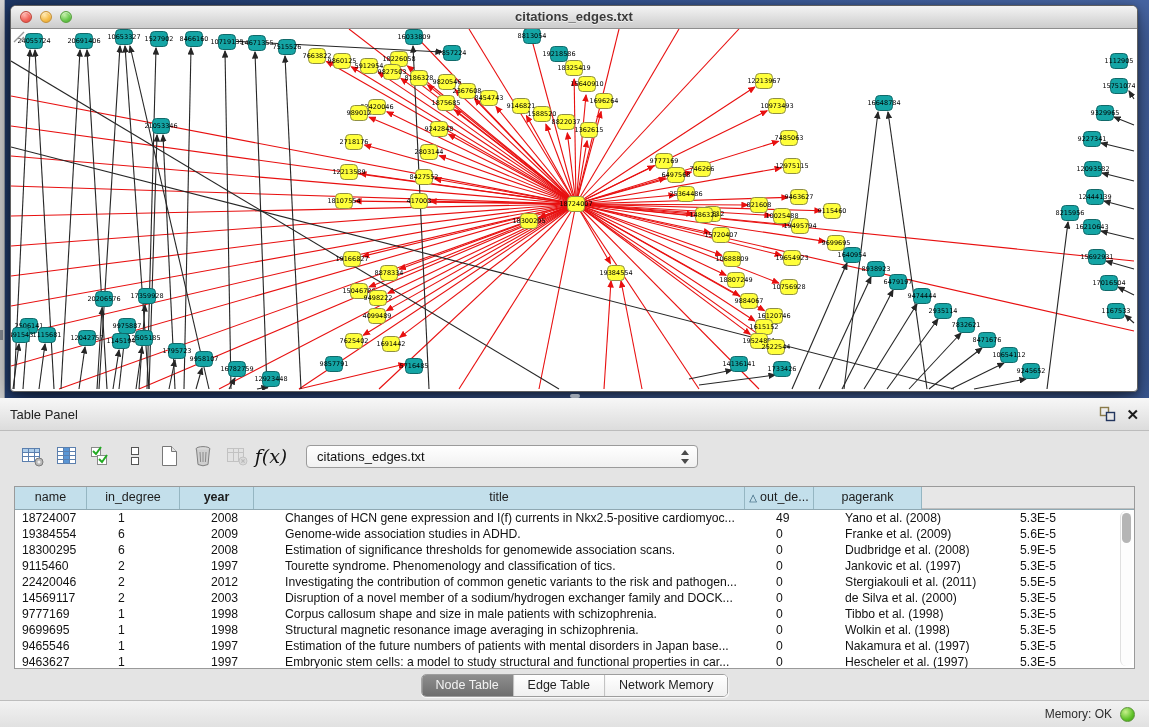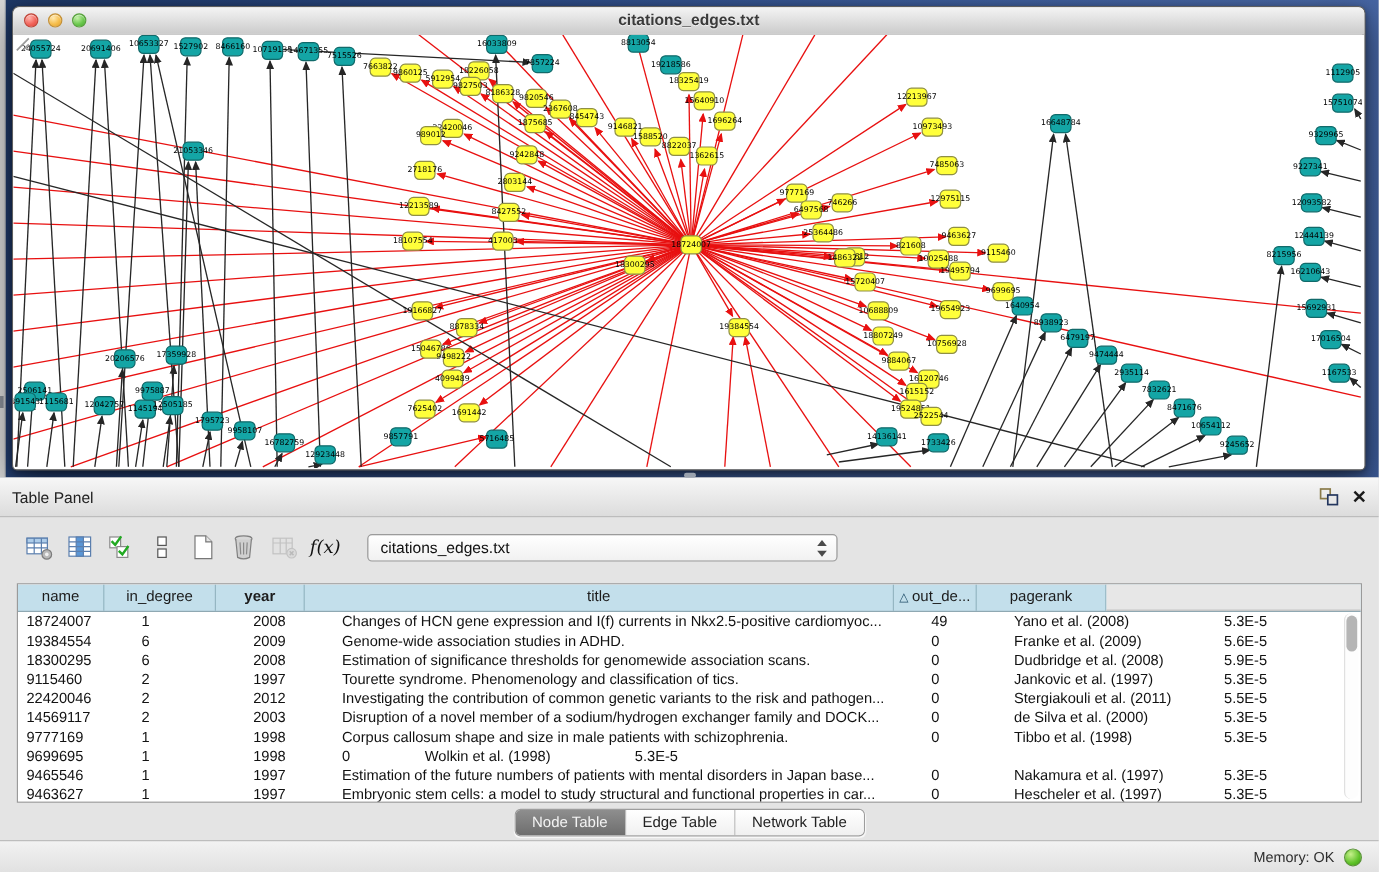--- a/index.html
+++ b/index.html
@@ -51,21 +51,21 @@
   }
   .panel-title{font-size:13px;color:#222;}
   .panel-titlebar .spacer{flex:1;}
   .float-icon{width:18px;height:16px;margin-right:10px;}
   .close-icon{font-size:15px;font-weight:bold;color:#1a1a1a;line-height:15px;cursor:default;}
   .splitter-nub{position:absolute;left:570px;top:-4px;width:10px;height:4px;background:#9aa2ae;border-radius:2px;}
   
   .toolbar{position:absolute;left:16px;top:40px;height:36px;display:flex;align-items:center;}
   .tool-btn{width:34px;height:32px;display:flex;align-items:center;justify-content:center;}
   .tool-btn.disabled{opacity:.45;}
-  .fx-label{font-family:"DejaVu Serif",serif;font-style:italic;font-size:15px;color:#111;}
+  .fx-label{font-family:"DejaVu Serif",serif;font-style:italic;font-size:19px;color:#111;}
   .combo{
     margin-left:18px;width:392px;height:23px;border:1px solid #9b9b9b;border-radius:4px;
     background:linear-gradient(#ffffff,#f1f1f1);display:flex;align-items:center;
     font-size:13px;color:#111;padding-left:10px;box-sizing:border-box;position:relative;
   }
   .combo .stepper{position:absolute;right:7px;top:3px;width:10px;height:16px;}
   
   .table-wrap{
     position:absolute;left:14px;top:88px;width:1121px;height:183px;
     background:#fff;border:1px solid #9a9a9a;box-sizing:border-box;overflow:hidden;
@@ -666,20 +666,21 @@
           <div class="td" style="width: 74px;">1998</div>
           <div class="td" style="width: 491px;">Corpus callosum shape and size in male patients with schizophrenia.</div>
           <div class="td" style="width: 69px;">0</div>
           <div class="td" style="width: 175px;">Tibbo et al. (1998)</div>
           <div class="td" style="width: 108px;">5.3E-5</div>
         </div>
         <div class="trow">
           <div class="td" style="width: 96px;">9699695</div>
           <div class="td" style="width: 93px;">1</div>
           <div class="td" style="width: 74px;">1998</div>
+          <div class="td" style="width: 491px;">Structural magnetic resonance image averaging in schizophrenia.</div>
           <div class="td" style="width: 69px;">0</div>
           <div class="td" style="width: 175px;">Wolkin et al. (1998)</div>
           <div class="td" style="width: 108px;">5.3E-5</div>
         </div>
         <div class="trow">
           <div class="td" style="width: 96px;">9465546</div>
           <div class="td" style="width: 93px;">1</div>
           <div class="td" style="width: 74px;">1997</div>
           <div class="td" style="width: 491px;">Estimation of the future numbers of patients with mental disorders in Japan base...</div>
           <div class="td" style="width: 69px;">0</div>
@@ -697,20 +698,20 @@
         </div>
       </div>
     <div class="vscroll">
       <div class="thumb"></div>
     </div>
   </div>
 
   <div class="tabs" id="tabs">
       <div class="tab active">Node Table</div>
       <div class="tab">Edge Table</div>
-      <div class="tab">Network Table</div>
+      <div class="tab">Network Memory</div>
     </div>
 </div>
 
 <div class="status-bar">
   <span class="memory-label">Memory: OK</span>
   <div class="memory-dot"></div>
 </div>
 
 </body></html>

